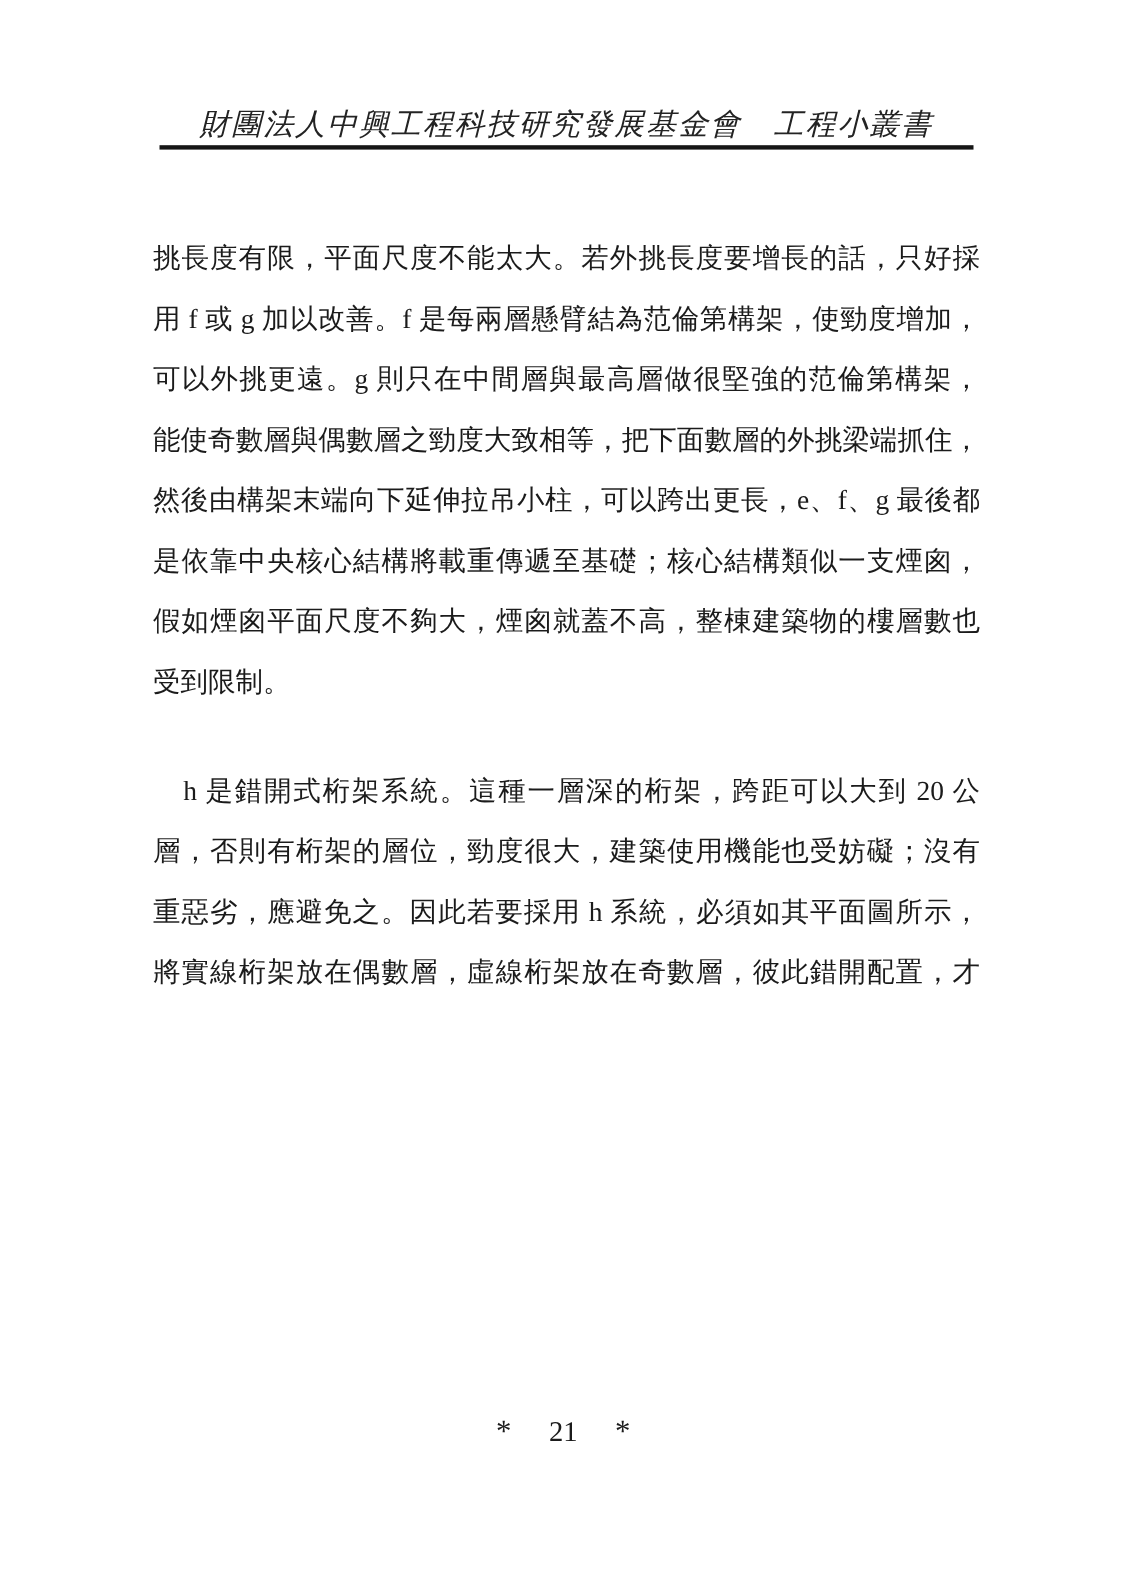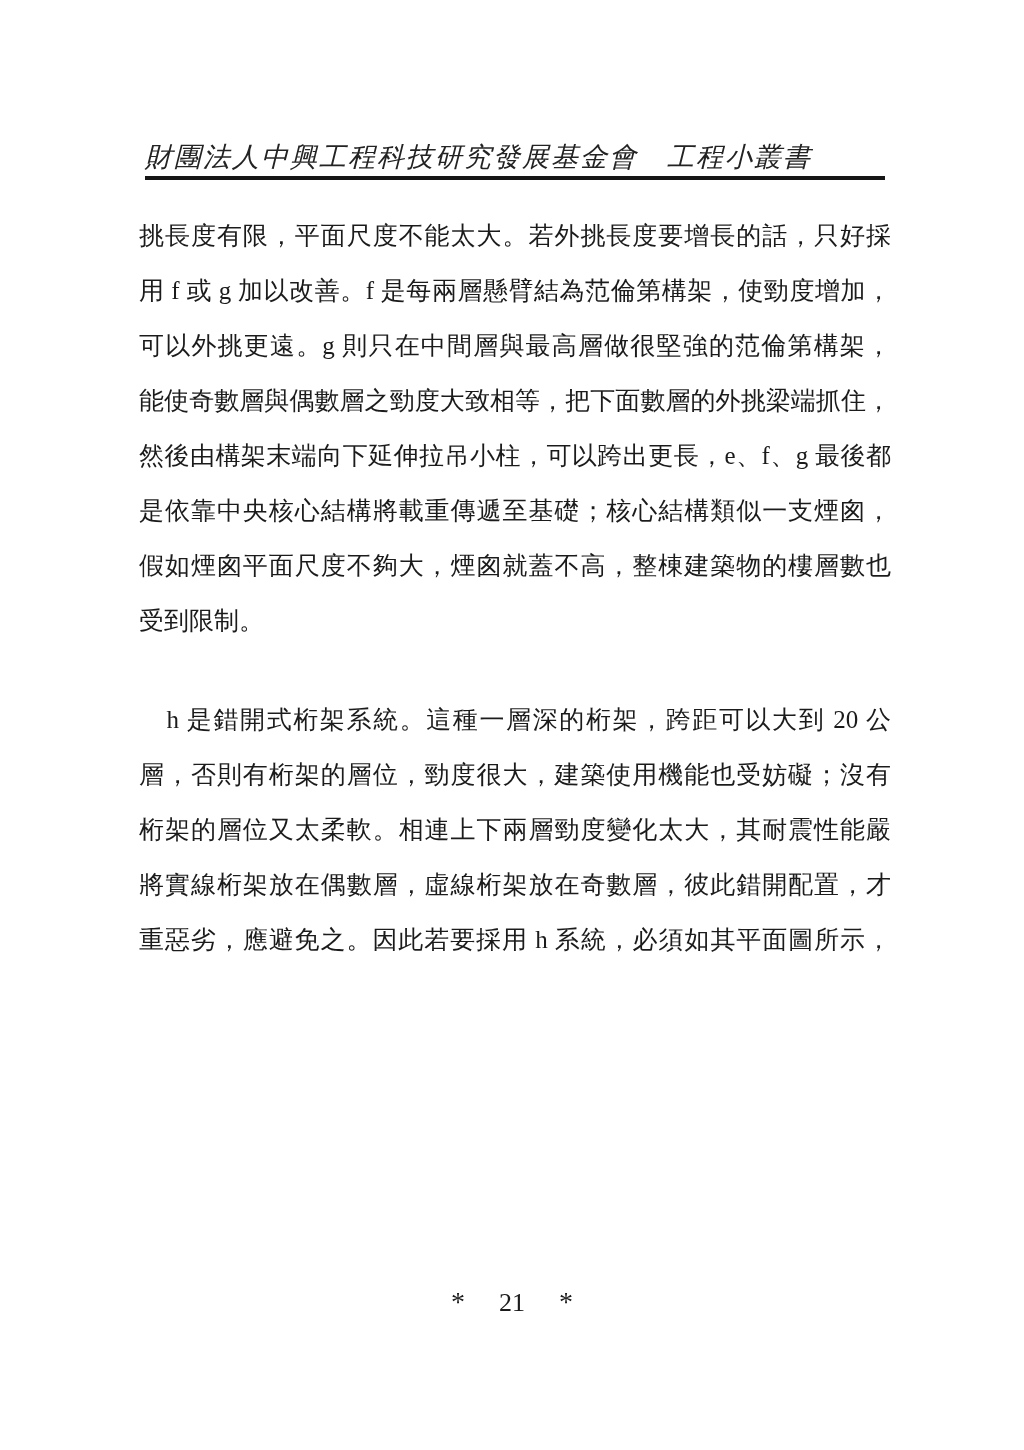--- a/index.html
+++ b/index.html
@@ -14,30 +14,29 @@
     background: #ffffff;
     font-family: "Liberation Serif", "DejaVu Serif", serif;
     color: #1b1b1b;
     overflow: hidden;
   }
   .header {
     position: absolute;
     top: 97px;
     left: 145px;
     width: 740px;
-    text-align: left;
+    text-align: center;
     font-size: 27px;
     line-height: 32px;
     font-style: italic;
     letter-spacing: 2px;
     color: #232323;
     border-bottom: 4px solid #161616;
     padding-bottom: 3px;
     white-space: nowrap;
-    margin-top: 44px;
   }
   .doc-body {
     position: absolute;
     top: 208px;
     left: 139px;
     width: 752px;
     font-size: 25px;
     line-height: 55px;
   }
   .para + .para {
@@ -85,23 +84,22 @@
       <div class="line j">能使奇數層與偶數層之勁度大致相等，把下面數層的外挑梁端抓住，</div>
       <div class="line j">然後由構架末端向下延伸拉吊小柱，可以跨出更長，e、f、g 最後都</div>
       <div class="line j">是依靠中央核心結構將載重傳遞至基礎；核心結構類似一支煙囪，</div>
       <div class="line j">假如煙囪平面尺度不夠大，煙囪就蓋不高，整棟建築物的樓層數也</div>
       <div class="line">受到限制。</div>
     </div>
 
     <div class="para indent">
       <div class="line j">h 是錯開式桁架系統。這種一層深的桁架，跨距可以大到 20 公</div>
       <div class="line j">層，否則有桁架的層位，勁度很大，建築使用機能也受妨礙；沒有</div>
-      <div class="line j">桁架的層位又太柔軟。相連上下兩層勁度變化太大，其耐震性能嚴</div>
+      <div class="line j">重惡劣，應避免之。因此若要採用 h 系統，必須如其平面圖所示，</div>
       <div class="line j">將實線桁架放在偶數層，虛線桁架放在奇數層，彼此錯開配置，才</div>
-      <div class="line j">重惡劣，應避免之。因此若要採用 h 系統，必須如其平面圖所示，</div>
     </div>
 
 
   </div>
 
   <div class="footer">
     <span class="star">*</span>
     <span class="num">21</span>
     <span class="star">*</span>
   </div>

